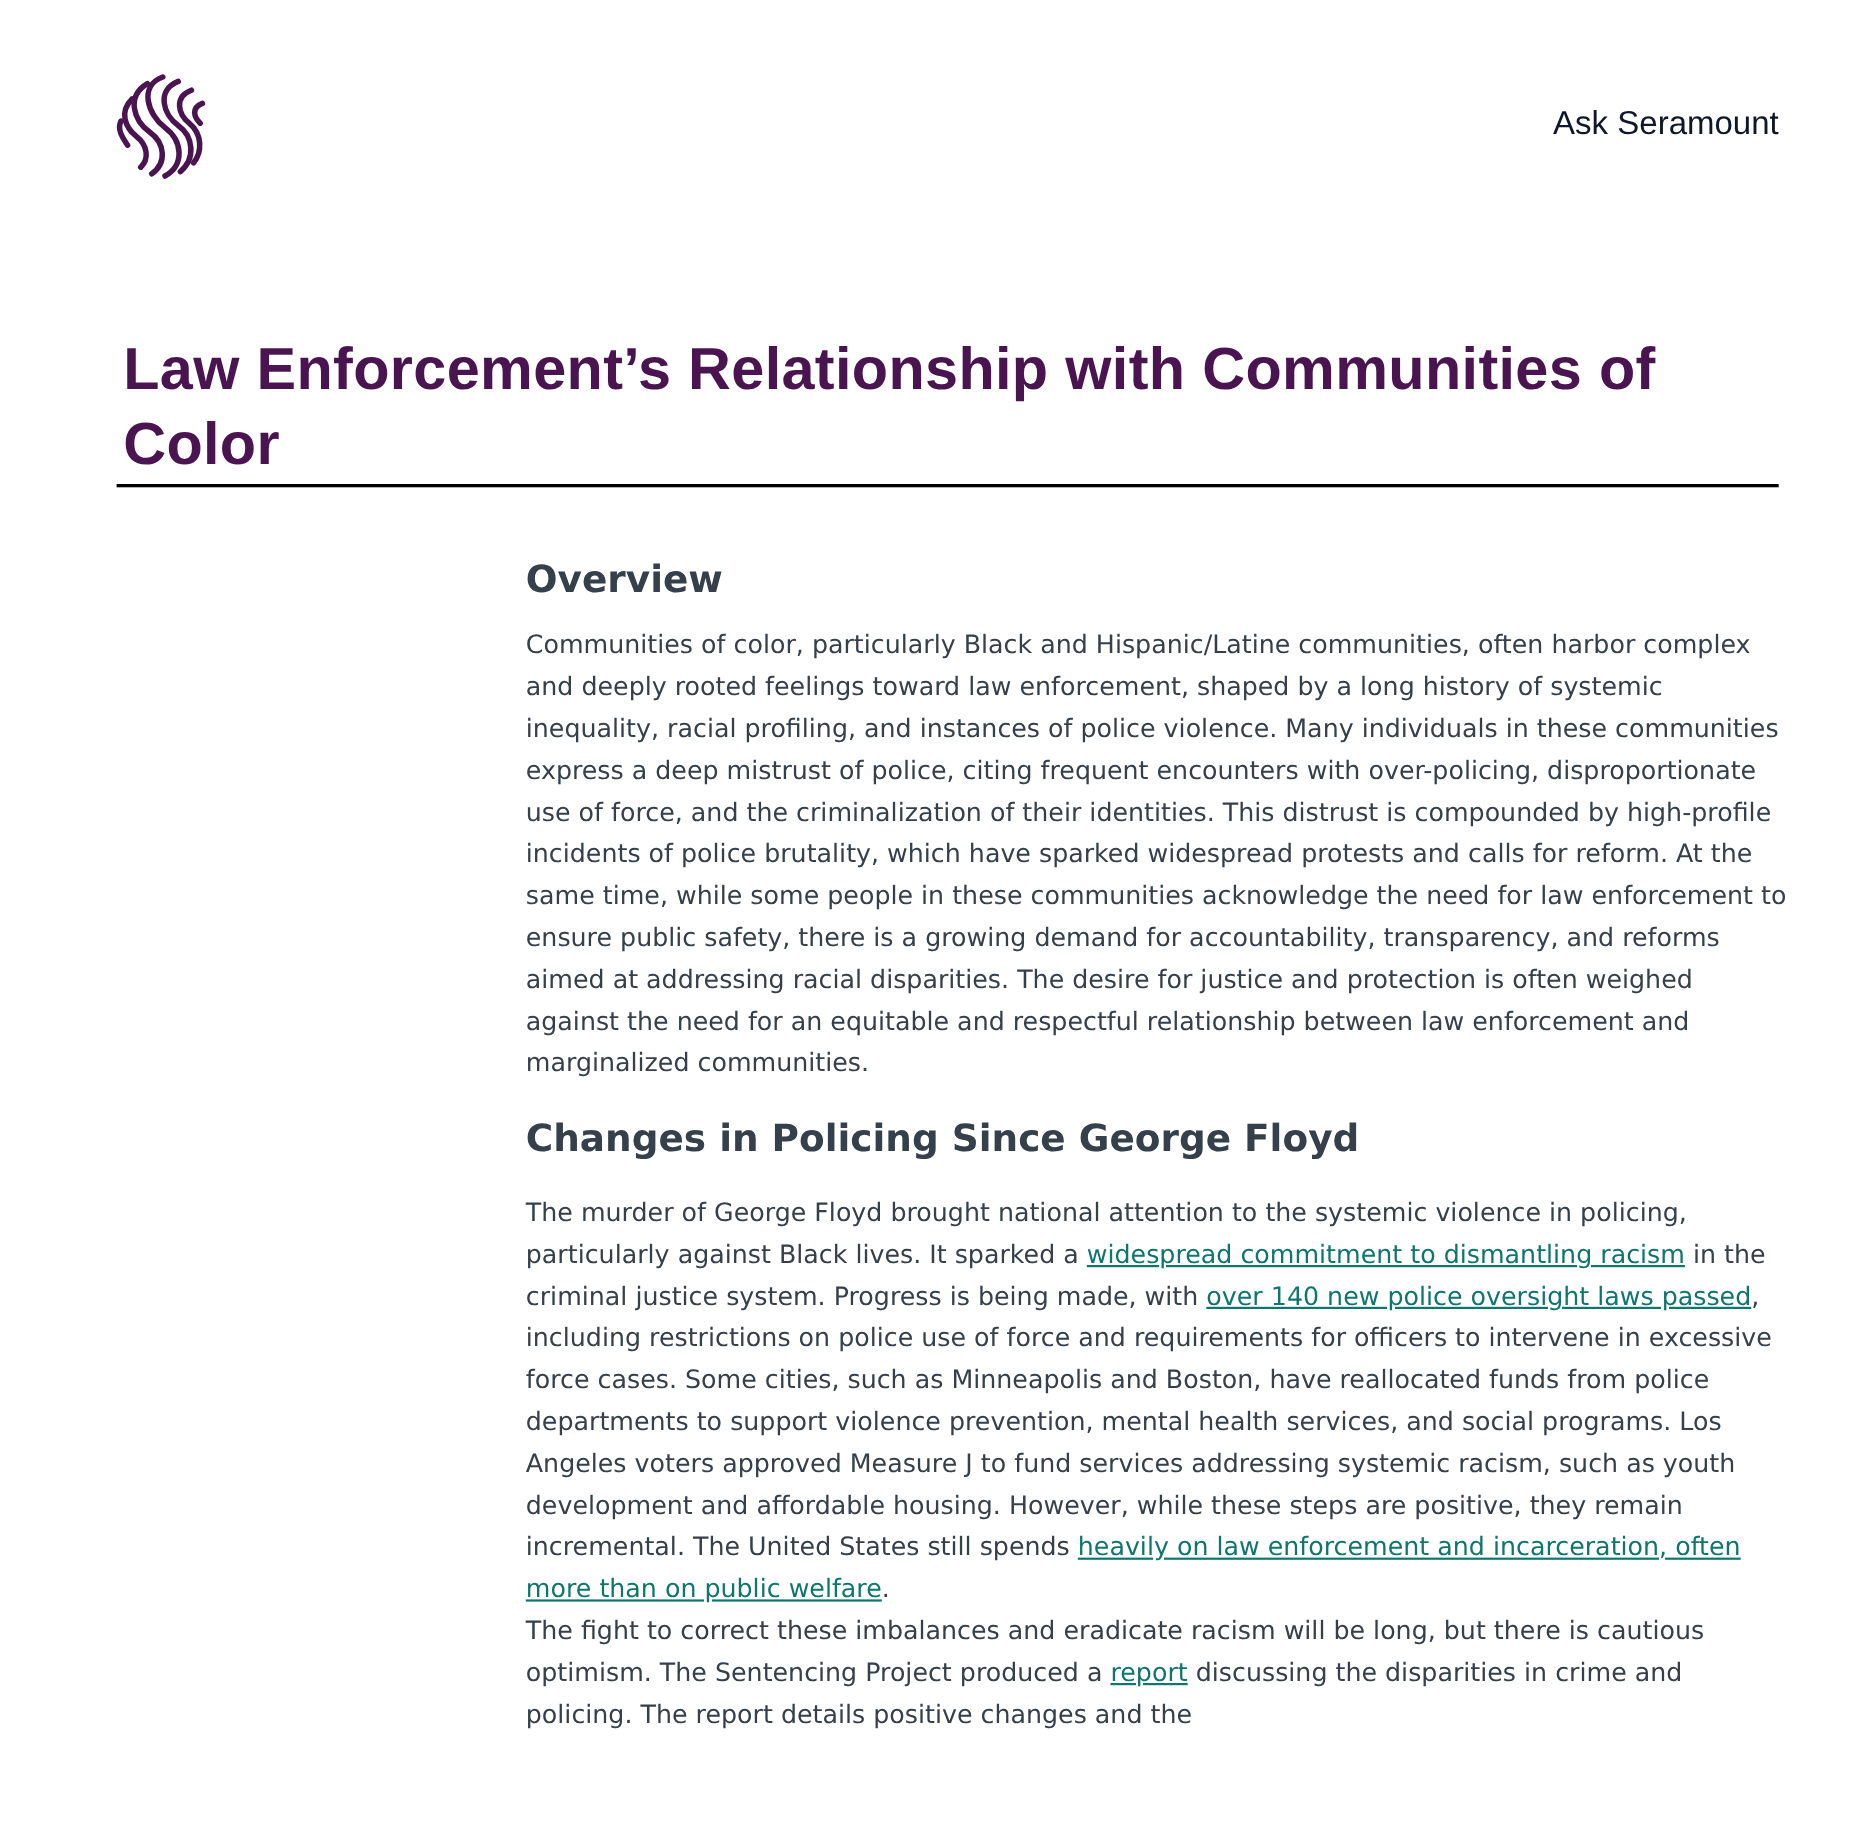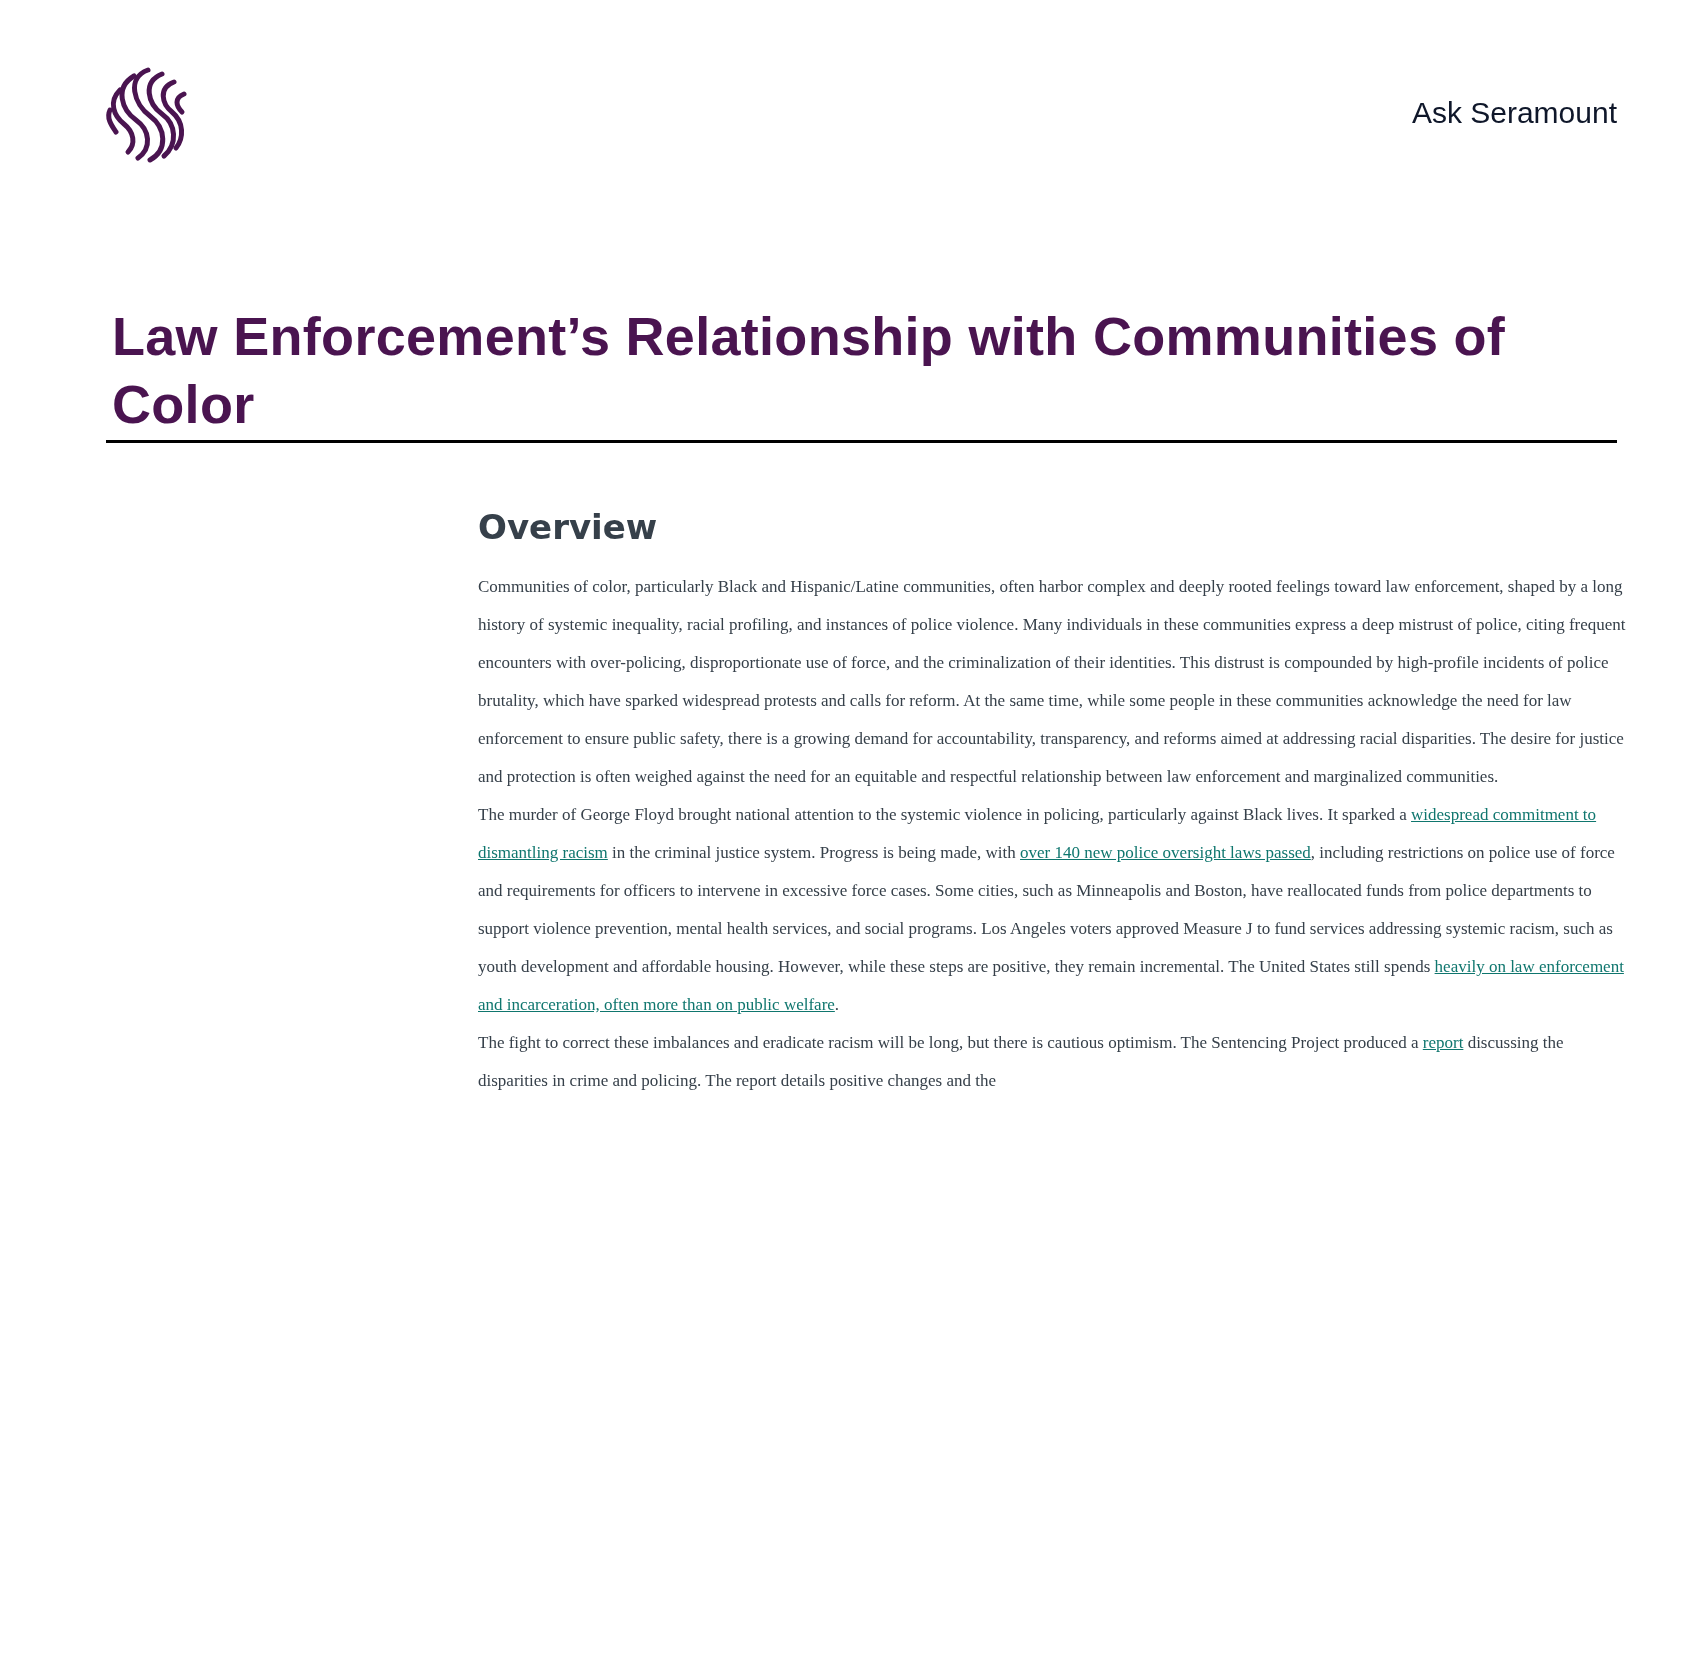--- a/index.html
+++ b/index.html
@@ -8,21 +8,21 @@
   .logo { position: absolute; left: 0; top: 0; display: flex; align-items: center; height: 104px; }
   .logo-mark { width: 96px; height: 100px; }
   .logo-text { font-family: "DejaVu Serif", serif; font-size: 80px; font-weight: normal; color: #36434d; margin-left: 22px; letter-spacing: 0.5px; line-height: 1; position: relative; top: -6px; }
   .ask-link { position: absolute; right: 0; top: 34px; font-family: Liberation Sans, sans-serif; font-size: 30px; color: #0f172a; text-decoration: none; }
   .page-title { position: absolute; left: 112px; top: 302px; width: 1500px; margin: 0; font-family: Liberation Sans, sans-serif; font-weight: bold; font-size: 54px; line-height: 68px; color: #4a1450; letter-spacing: 0.3px; }
   .rule { position: absolute; left: 106px; top: 440px; width: 1511px; height: 3px; background: #000000; }
   .content { position: absolute; left: 478px; top: 500px; width: 1150px; }
   h2 { font-family: "DejaVu Sans", sans-serif; font-weight: bold; color: #36404a; margin: 0; }
   .h-overview { font-size: 34px; line-height: 54px; margin-bottom: 14px; }
   .h-changes { font-size: 34px; line-height: 54px; margin-top: 22px; margin-bottom: 22px; }
-  p { margin: 0; font-size: 17px; line-height: 38px; color: #36404a; font-family: Liberation Serif, serif; }
+  p { margin: 0; font-size: 23px; line-height: 38px; color: #36404a; }
   p + p { }
   a { color: #0f766e; text-decoration: underline; }
 </style>
 </head>
 <body>
 
 <div class="header">
   <div class="logo">
     <svg class="logo-mark" viewBox="0 0 96 100" xmlns="http://www.w3.org/2000/svg">
       <g fill="none" stroke="#4a1450" stroke-width="5" stroke-linecap="round">
@@ -42,16 +42,17 @@
 <h1 class="page-title">Law Enforcement’s Relationship with Communities of Color</h1>
 <div class="rule"></div>
 
 <div class="content">
   <section>
     <h2 class="h-overview">Overview</h2>
     <p>Communities of color, particularly Black and Hispanic/Latine communities, often harbor complex and deeply rooted feelings toward law enforcement, shaped by a long history of systemic inequality, racial profiling, and instances of police violence. Many individuals in these communities express a deep mistrust of police, citing frequent encounters with over-policing, disproportionate use of force, and the criminalization of their identities. This distrust is compounded by high-profile incidents of police brutality, which have sparked widespread protests and calls for reform. At the same time, while some people in these communities acknowledge the need for law enforcement to ensure public safety, there is a growing demand for accountability, transparency, and reforms aimed at addressing racial disparities. The desire for justice and protection is often weighed against the need for an equitable and respectful relationship between law enforcement and marginalized communities.</p>
   </section>
 
   <section>
+    <h2 class="h-changes">Changes in Policing Since George Floyd</h2>
     <p><span>The murder of George Floyd brought national attention to the systemic violence in policing, particularly against Black lives. It sparked a </span><a href="#">widespread commitment to dismantling racism</a><span> in the criminal justice system. Progress is being made, with </span><a href="#">over 140 new police oversight laws passed</a><span>, including restrictions on police use of force and requirements for officers to intervene in excessive force cases. Some cities, such as Minneapolis and Boston, have reallocated funds from police departments to support violence prevention, mental health services, and social programs. Los Angeles voters approved Measure J to fund services addressing systemic racism, such as youth development and affordable housing. However, while these steps are positive, they remain incremental. The United States still spends </span><a href="#">heavily on law enforcement and incarceration, often more than on public welfare</a><span>.</span></p>
     <p><span>The fight to correct these imbalances and eradicate racism will be long, but there is cautious optimism. The Sentencing Project produced a </span><a href="#">report</a><span> discussing the disparities in crime and policing. The report details positive changes and the</span></p>
   </section>
 </div>
 
 </body></html>

